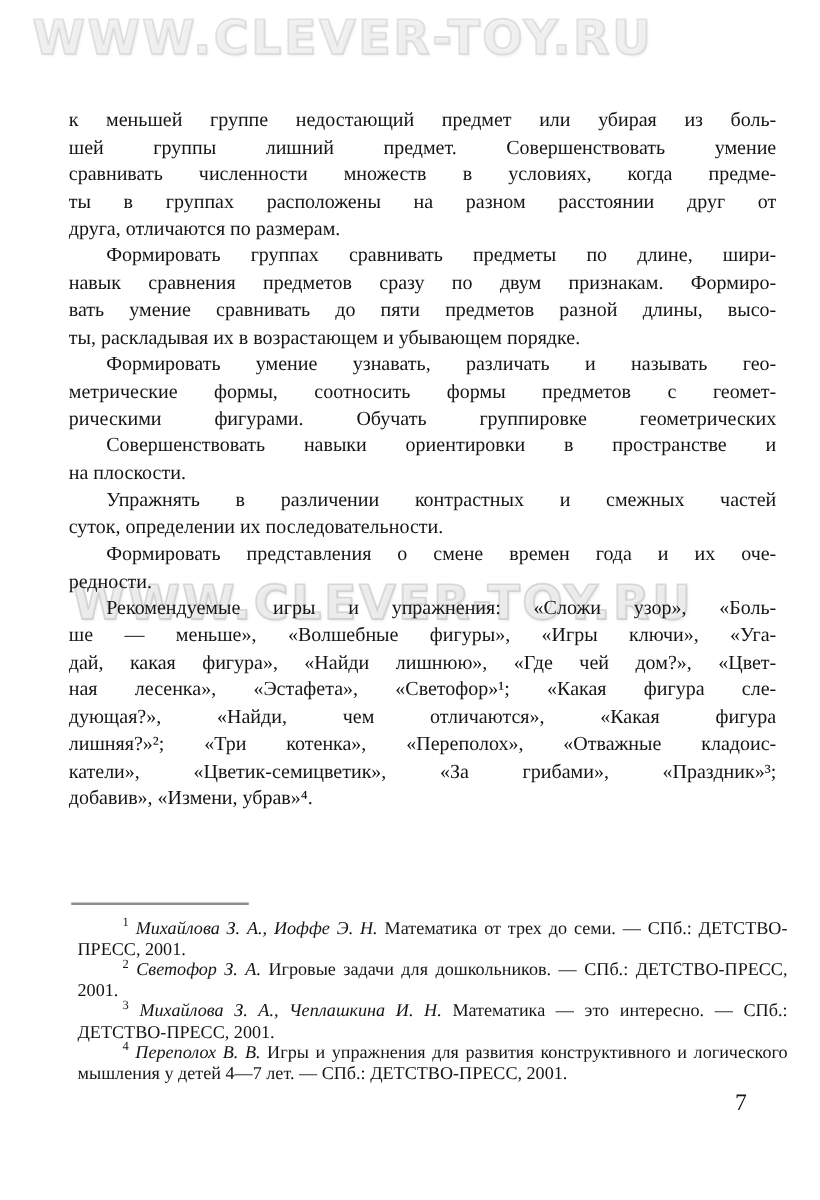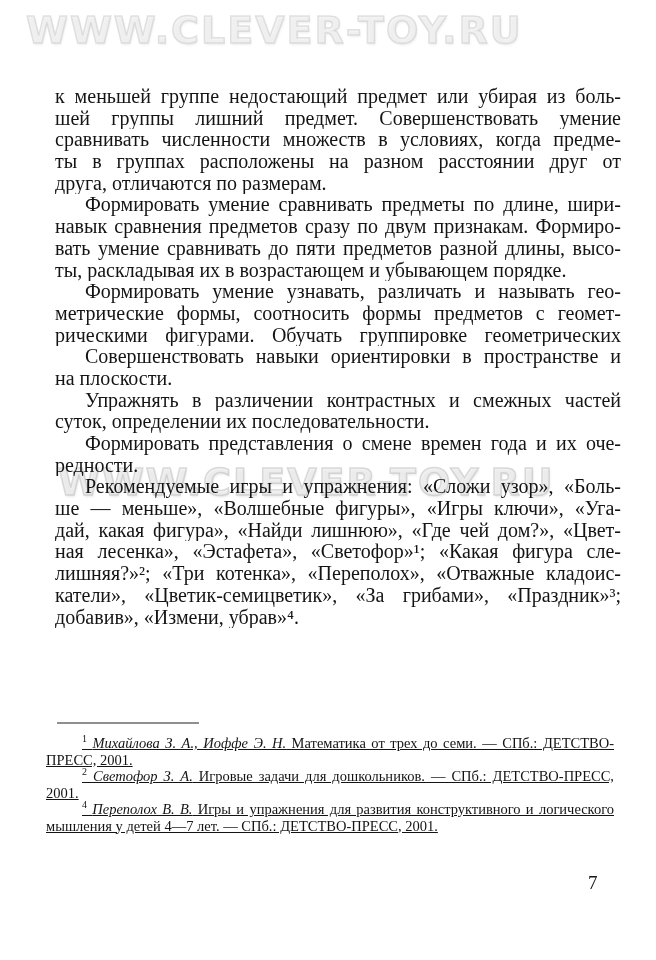--- a/index.html
+++ b/index.html
@@ -35,21 +35,21 @@
   }
   .watermark-middle {
     left: 58px;
     top: 460px;
   }
   .text-block {
     position: absolute;
     left: 55px;
     top: 86px;
     width: 566px;
-    font-size: 20px;
+    font-size: 16px;
   }
   .line {
     line-height: 21.7px;
     height: 21.7px;
     text-align: justify;
     text-align-last: justify;
     overflow: hidden;
   }
   .line.last {
     text-align: right;
@@ -65,26 +65,25 @@
   .footnote-divider {
     position: absolute;
     left: 57px;
     top: 722px;
     width: 142px;
     height: 2px;
     background: #8f8f8f;
   }
   .footnotes {
     position: absolute;
-    left: 46px;
+    left: 62px;
     top: 735px;
     width: 568px;
     font-size: 14.5px;
     line-height: 16.5px;
-    text-decoration: underline;
   }
   .footnote {
     text-align: justify;
     text-indent: 36px;
   }
   .footnote sup {
     font-size: 10px;
     line-height: 0;
   }
   .footnote i {
@@ -105,45 +104,47 @@
   <div class="watermark watermark-top">WWW.CLEVER-TOY.RU</div>
 
   <div class="watermark watermark-middle">WWW.CLEVER-TOY.RU</div>
 
   <div class="text-block" id="body-text">
       <div class="line">к меньшей группе недостающий предмет или убирая из боль-</div>
       <div class="line">шей группы лишний предмет. Совершенствовать умение</div>
       <div class="line">сравнивать численности множеств в условиях, когда предме-</div>
       <div class="line">ты в группах расположены на разном расстоянии друг от</div>
       <div class="line last">друга, отличаются по размерам.</div>
-      <div class="line indent">Формировать умение сравнивать предметы по длине, шири-</div>
+      <div class="line indent">Формировать группах сравнивать предметы по длине, шири-</div>
       <div class="line">навык сравнения предметов сразу по двум признакам. Формиро-</div>
       <div class="line">вать умение сравнивать до пяти предметов разной длины, высо-</div>
       <div class="line last">ты, раскладывая их в возрастающем и убывающем порядке.</div>
       <div class="line indent">Формировать умение узнавать, различать и называть гео-</div>
       <div class="line">метрические формы, соотносить формы предметов с геомет-</div>
       <div class="line">рическими фигурами. Обучать группировке геометрических</div>
       <div class="line indent">Совершенствовать навыки ориентировки в пространстве и</div>
       <div class="line last">на плоскости.</div>
       <div class="line indent">Упражнять в различении контрастных и смежных частей</div>
       <div class="line last">суток, определении их последовательности.</div>
       <div class="line indent">Формировать представления о смене времен года и их оче-</div>
       <div class="line last">редности.</div>
       <div class="line indent"><b>Рекомендуемые игры и упражнения</b>: «Сложи узор», «Боль-</div>
       <div class="line">ше — меньше», «Волшебные фигуры», «Игры ключи», «Уга-</div>
       <div class="line">дай, какая фигура», «Найди лишнюю», «Где чей дом?», «Цвет-</div>
       <div class="line">ная лесенка», «Эстафета», «Светофор»¹; «Какая фигура сле-</div>
+      <div class="line">дующая?», «Найди, чем отличаются», «Какая фигура</div>
       <div class="line">лишняя?»²; «Три котенка», «Переполох», «Отважные кладоис-</div>
       <div class="line">катели», «Цветик-семицветик», «За грибами», «Праздник»³;</div>
       <div class="line last">добавив», «Измени, убрав»⁴.</div>
     </div>
 
   <div class="footnote-divider"></div>
 
   <div class="footnotes" id="footnotes">
       <div class="footnote"><sup>1</sup> <i>Михайлова З. А., Иоффе Э. Н.</i> Математика от трех до семи. — СПб.: ДЕТСТВО-ПРЕСС, 2001.</div>
       <div class="footnote"><sup>2</sup> <i>Светофор З. А.</i> Игровые задачи для дошкольников. — СПб.: ДЕТСТВО-ПРЕСС, 2001.</div>
+      <div class="footnote"><sup>3</sup> <i>Михайлова З. А., Чеплашкина И. Н.</i> Математика — это интересно. — СПб.: ДЕТСТВО-ПРЕСС, 2001.</div>
       <div class="footnote"><sup>4</sup> <i>Переполох В. В.</i> Игры и упражнения для развития конструктивного и логического мышления у детей 4—7 лет. — СПб.: ДЕТСТВО-ПРЕСС, 2001.</div>
     </div>
 
   <div class="page-number">7</div>
 
 </div>
 
 </body></html>

